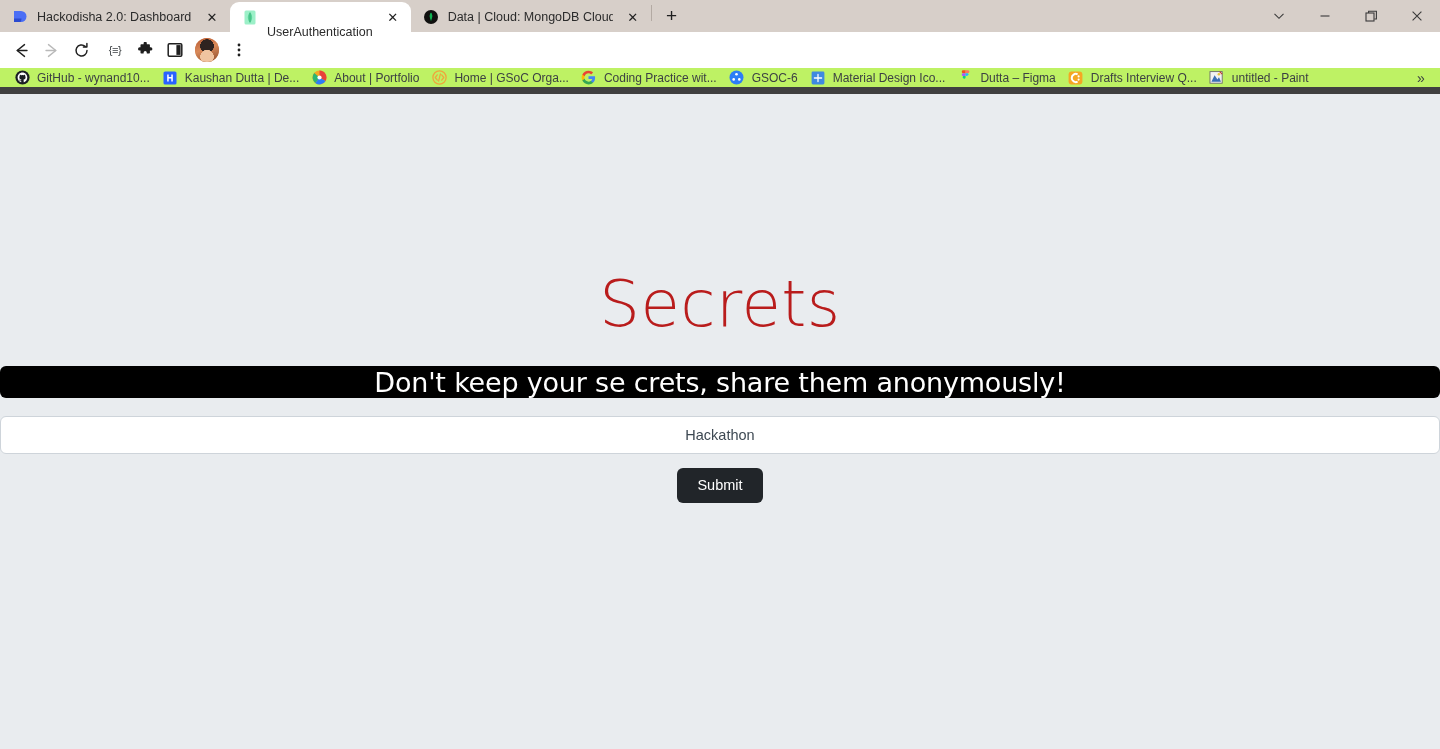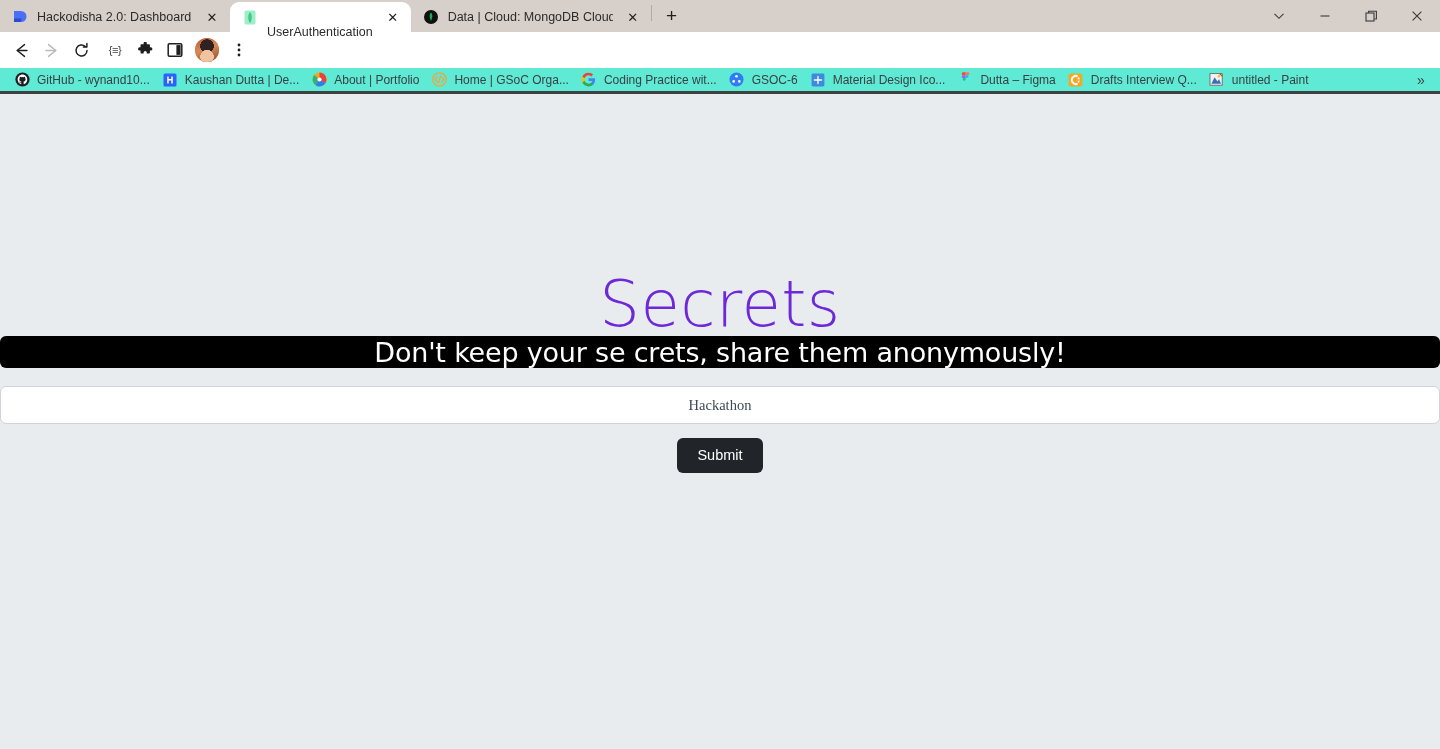--- a/index.html
+++ b/index.html
@@ -145,26 +145,26 @@
     content: ""; position: absolute; left: 0; top: 0; width: 24px; height: 24px;
     background:
       radial-gradient(circle at 50% 78%, #f0c4a0 0 30%, transparent 31%),
       radial-gradient(circle at 50% 34%, #2e2320 0 34%, transparent 35%),
       linear-gradient(160deg, #b5562f 0%, #d98a5a 45%, #8a4a2a 100%);
   }
 
   
   .bookmarks {
     height: 26px;
-    background: #5eead4;
+    background: #bef264;
     display: flex;
     align-items: center;
     padding: 0 6px 0 10px;
     flex: 0 0 26px;
-    border-bottom: 3px solid #404040;
+    border-bottom: 7px solid #404040;
     position: relative;
   }
   .bm {
     display: flex; align-items: center;
     height: 22px;
     padding: 0 8px 0 4px;
     border-radius: 4px;
     white-space: nowrap;
     flex: 0 0 auto;
   }
@@ -191,23 +191,24 @@
   .page-inner {
     width: 100%;
     padding-top: 178px;
     display: flex;
     flex-direction: column;
     align-items: center;
   }
   .secrets-title {
     font-size: 64px;
     font-weight: 300;
-    color: #6d28d9;
+    color: #b91c1c;
     letter-spacing: 0.5px;
     line-height: 1;
+    margin-bottom: 30px;
     font-family: "DejaVu Sans", sans-serif;
   }
   .banner {
     width: 1440px;
     background: #000000;
     border-radius: 6px;
     height: 32px;
     display: flex;
     align-items: center;
     justify-content: center;
@@ -223,21 +224,21 @@
   .secret-input {
     width: 1440px;
     height: 38px;
     margin-top: 18px;
     background: #ffffff;
     border: 1px solid #ced4da;
     border-radius: 6px;
     text-align: center;
     font-size: 14.5px;
     color: #3d4852;
-    font-family: Liberation Serif, serif;
+    font-family: Liberation Sans, sans-serif;
     outline: none;
     display: block;
   }
   .submit-btn {
     margin-top: 14px;
     background: #212529;
     color: #ffffff;
     border: none;
     border-radius: 6px;
     padding: 9px 20px;

